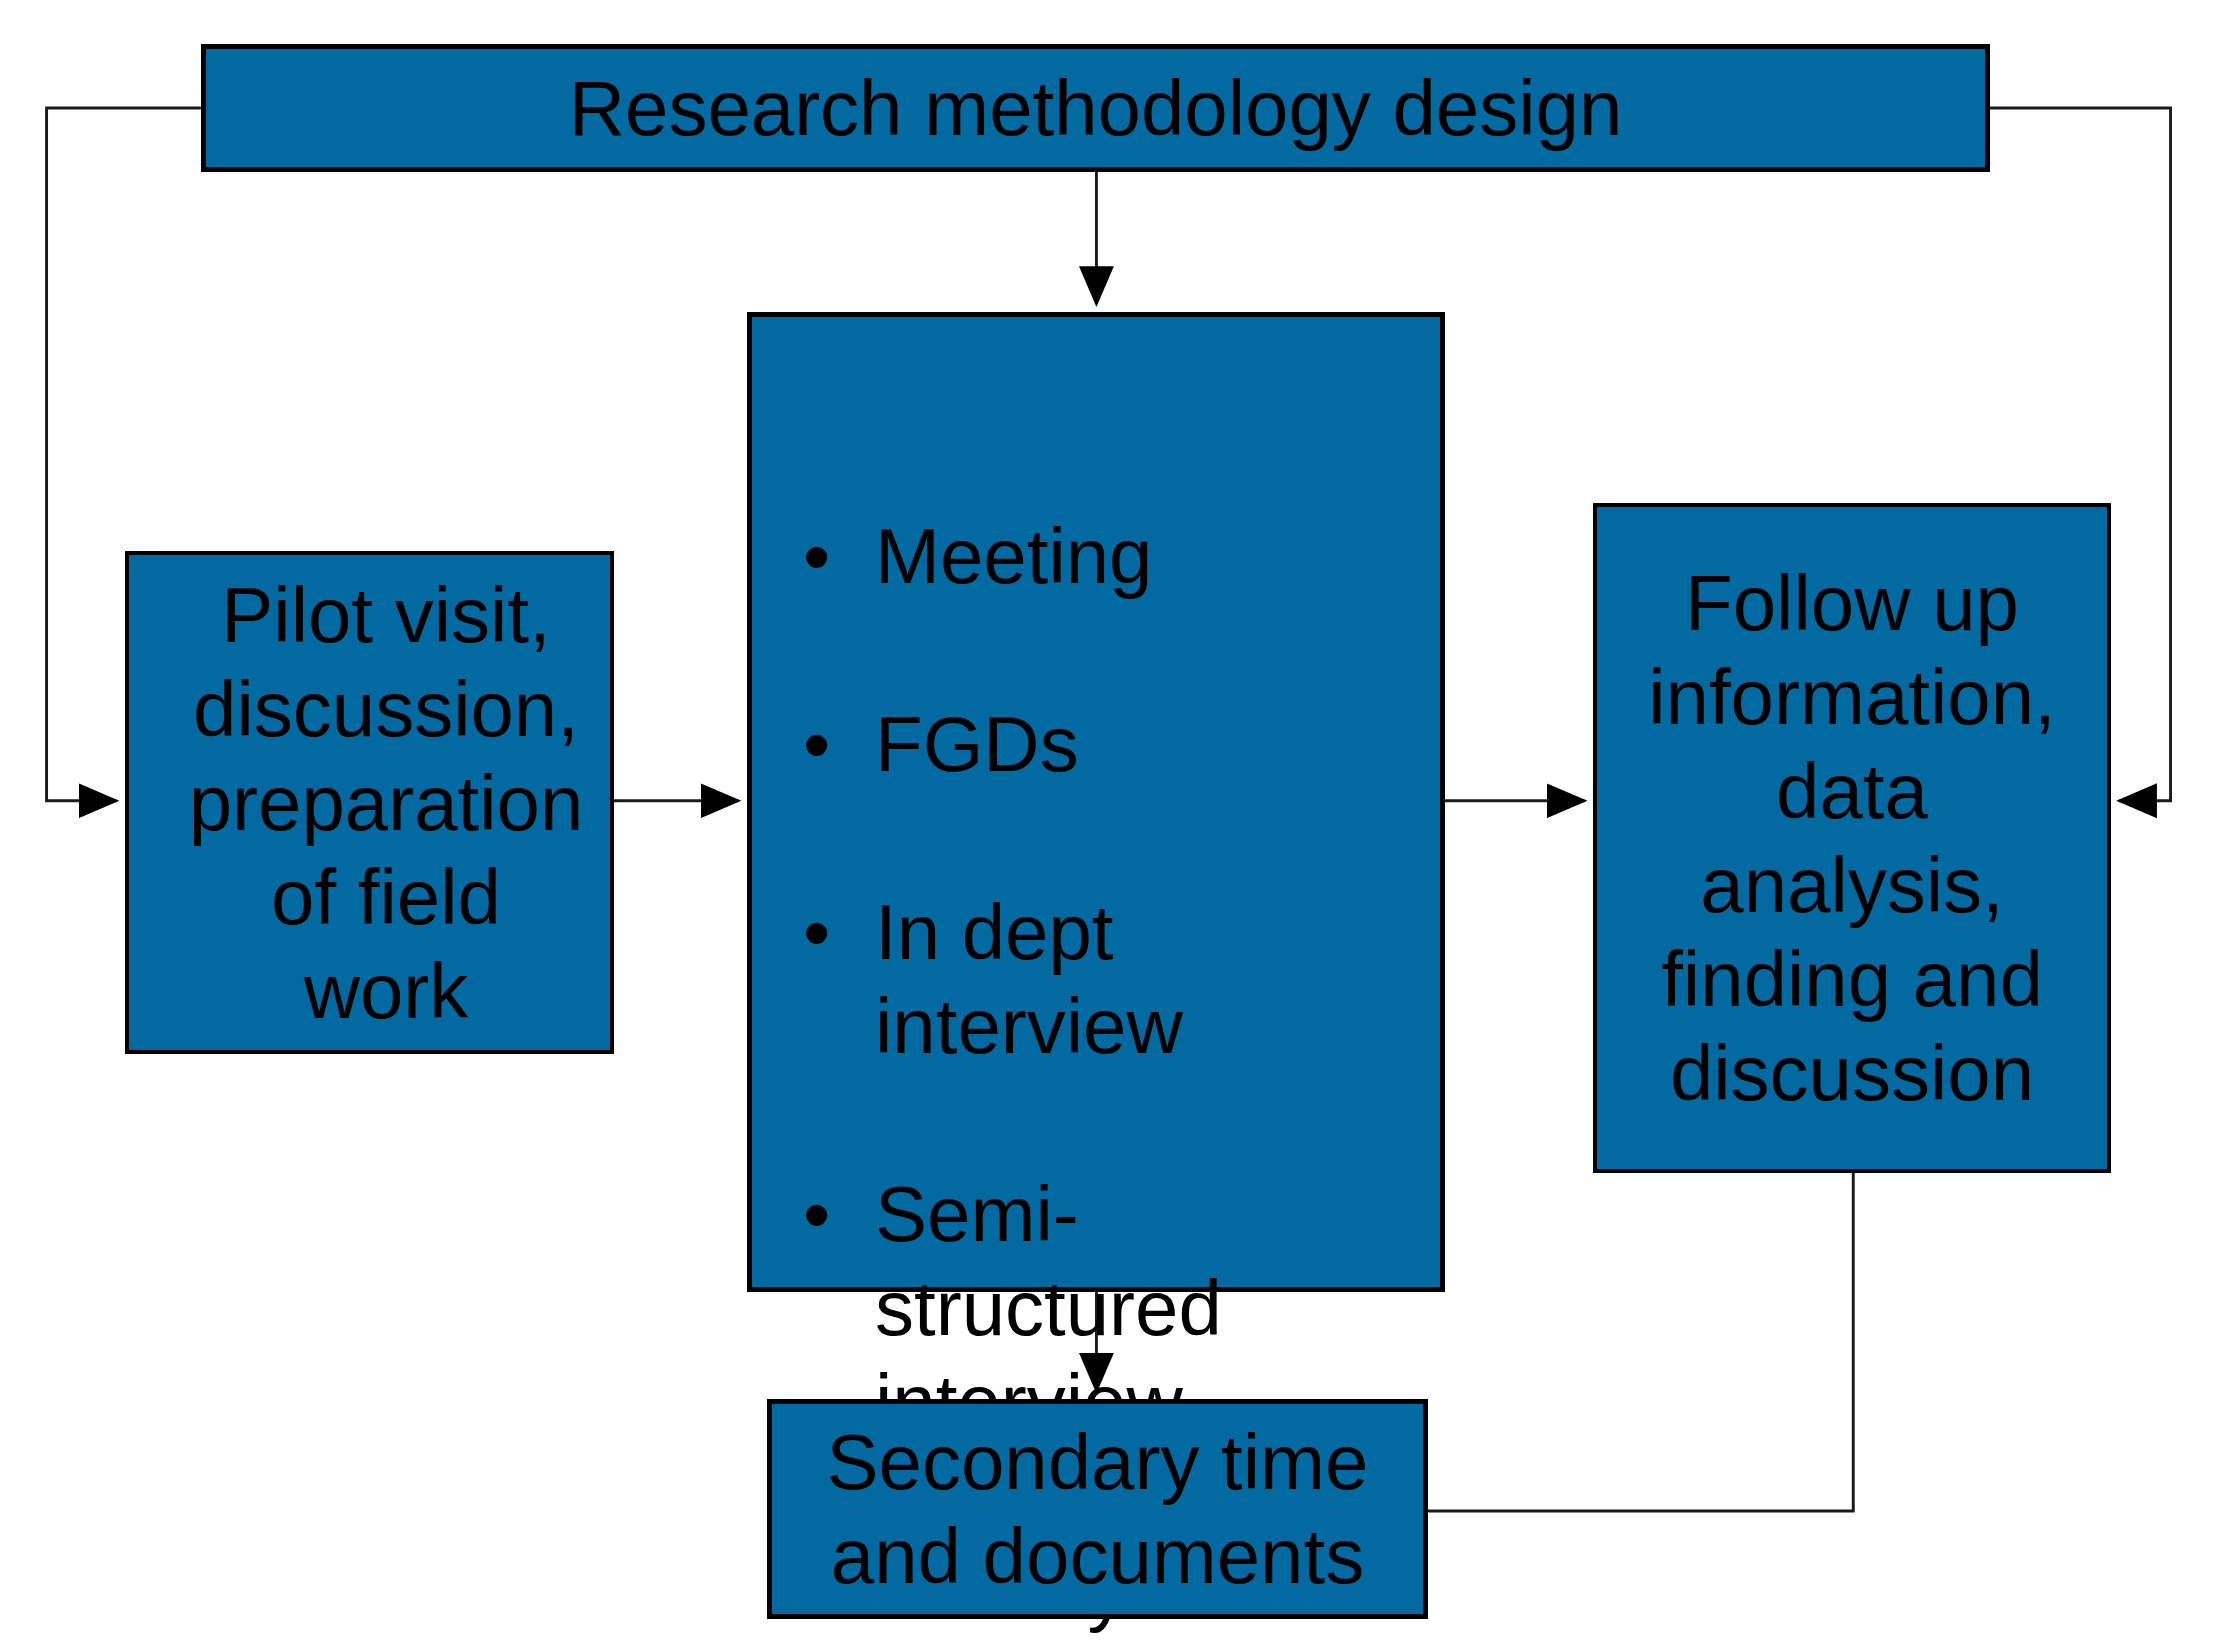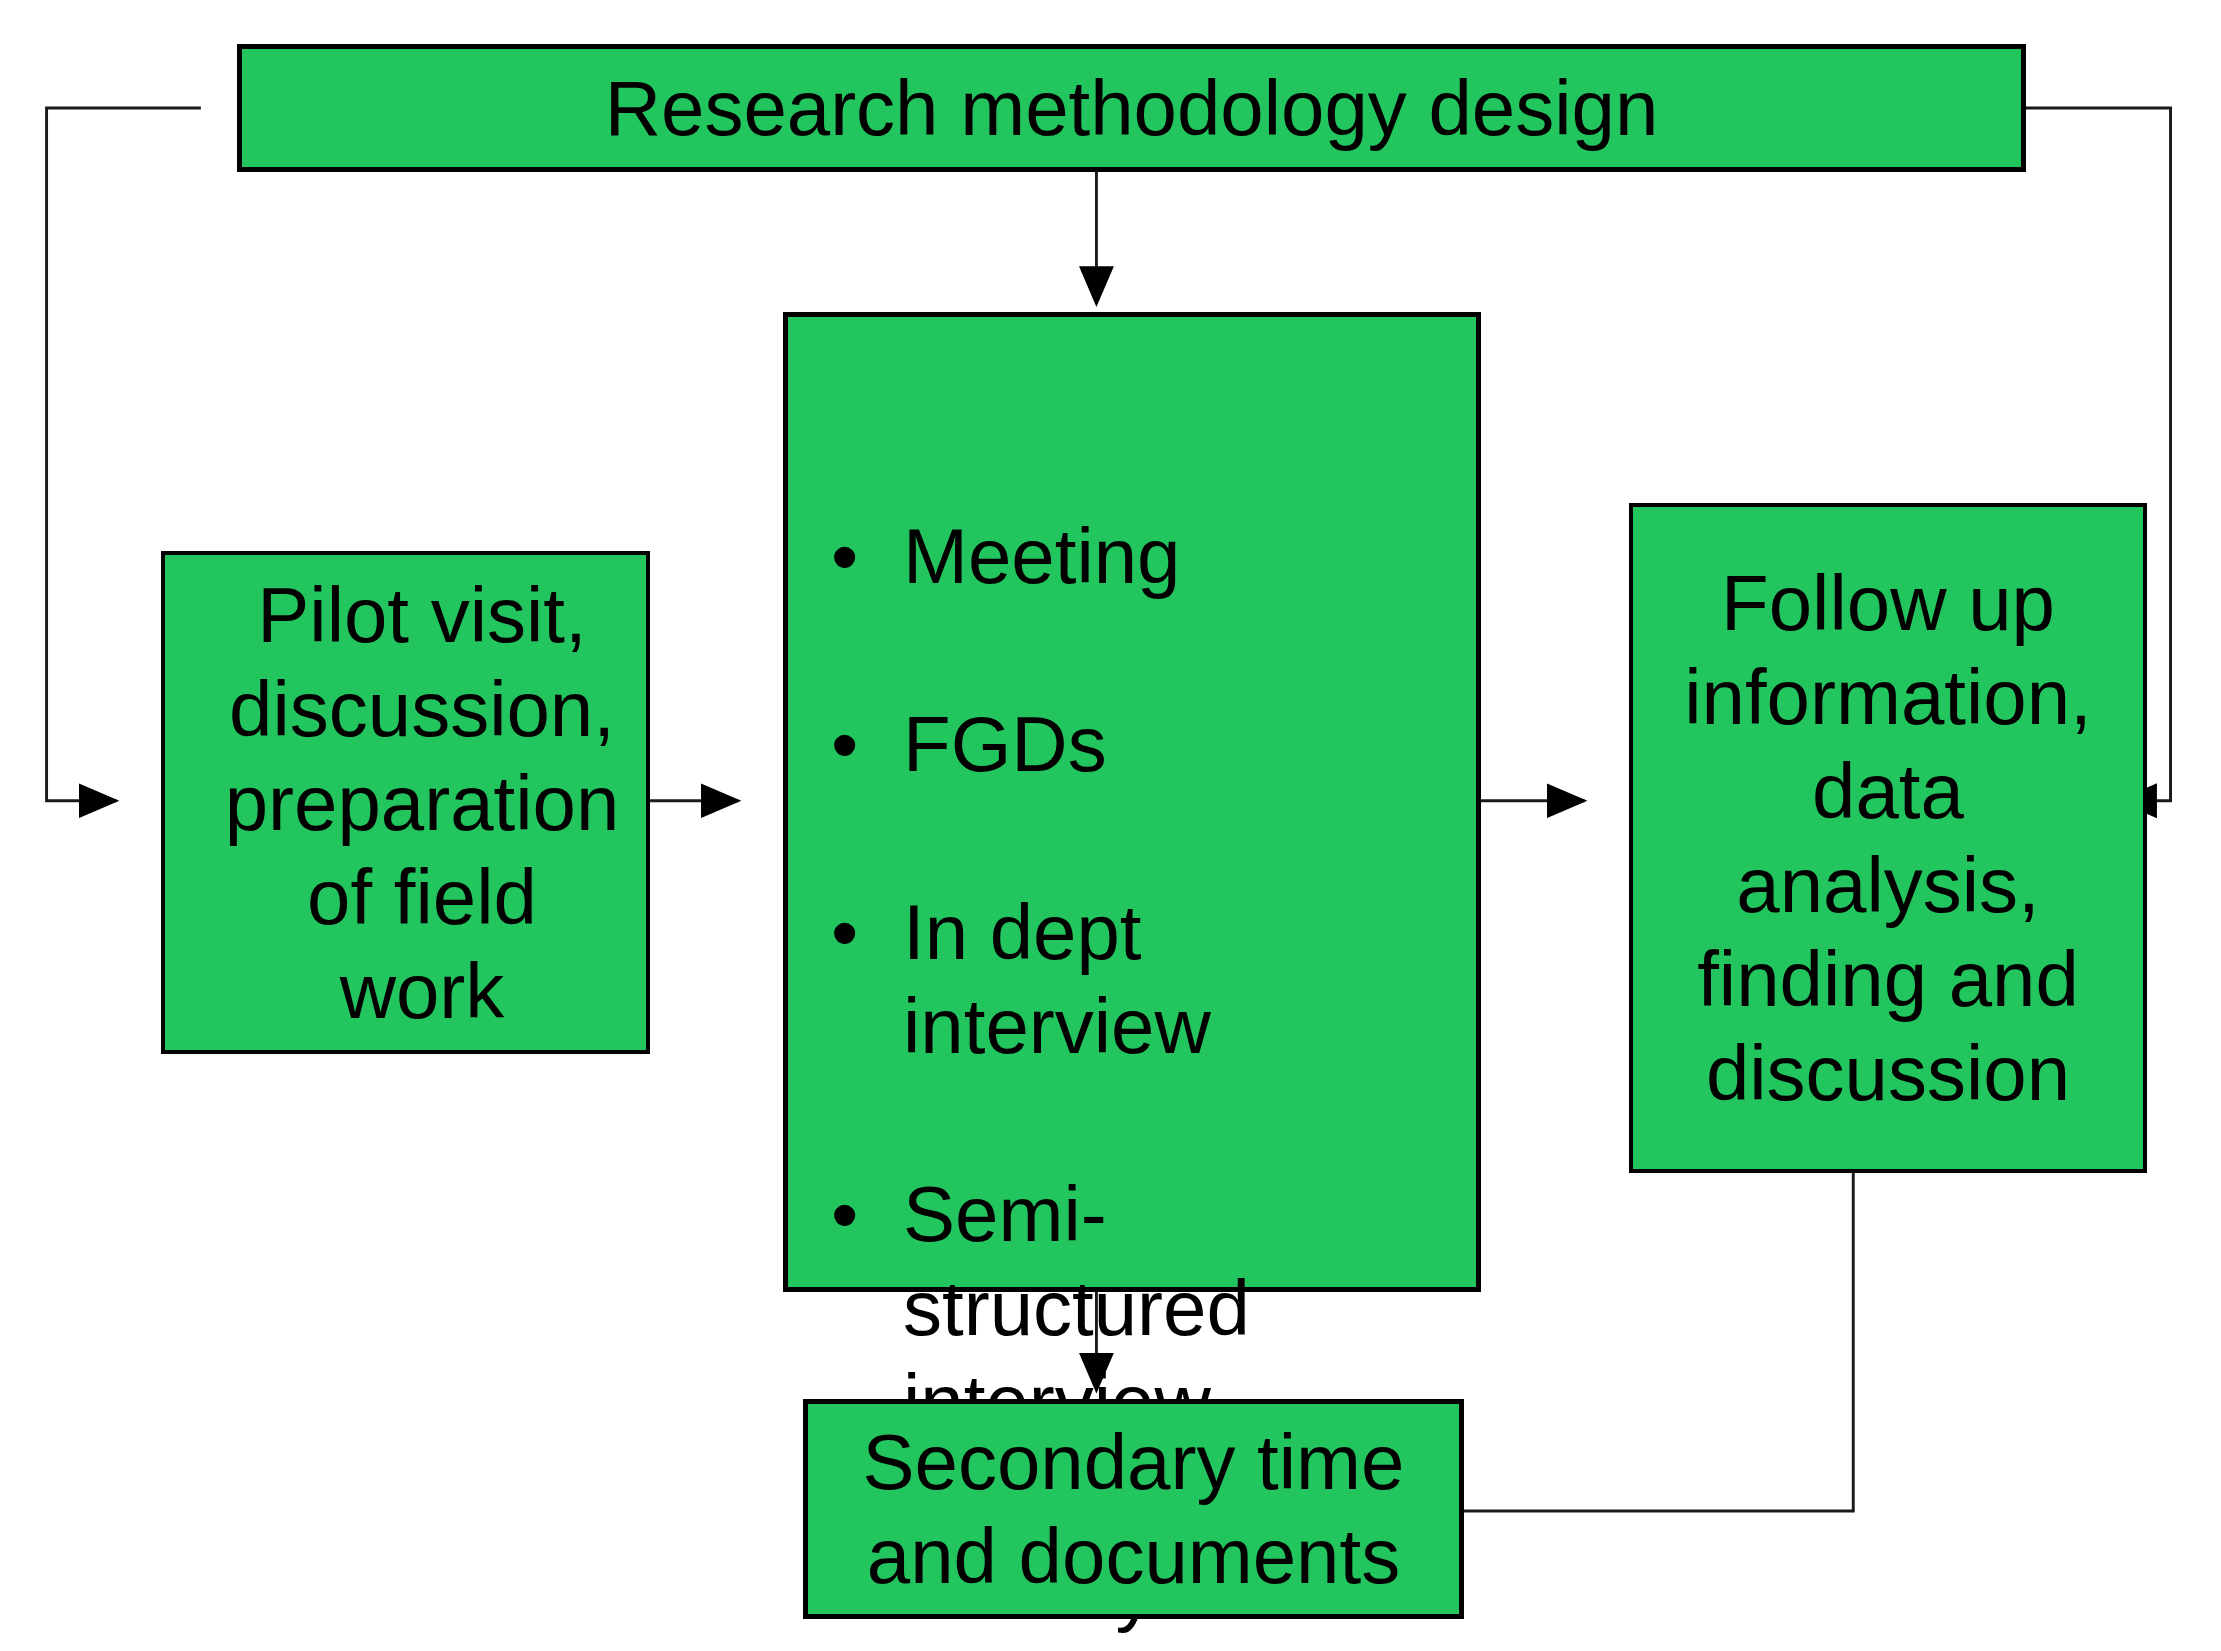--- a/index.html
+++ b/index.html
@@ -7,37 +7,36 @@
     position: relative;
     width: 2221px;
     height: 1652px;
     background: #ffffff;
     font-family: "Liberation Sans", sans-serif;
     color: #000000;
     overflow: hidden;
   }
   .box {
     position: absolute;
-    background: #22c55e;
+    background: #0369a1;
     border: 4.9px solid #000000;
     box-sizing: border-box;
     display: flex;
     align-items: center;
     justify-content: center;
     text-align: center;
     font-size: 78px;
     line-height: 94px;
     white-space: pre-line;
     z-index: 2;
-    margin-left: 36px;
   }
   #title-box     { left: 201px;  top: 44px;   width: 1789px; height: 128px; border-width: 5.8px; }
   #pilot-box     { left: 125px;  top: 551px;  width: 489px;  height: 503px; padding-left: 33px; }
   #methods-box   { left: 747px;  top: 312px;  width: 698px;  height: 980px; border-width: 5.8px;
-                   display: block; text-align: left; }
+                   display: block; text-align: left; padding-left: 8px; }
   #followup-box  { left: 1593px; top: 503px;  width: 518px;  height: 670px; }
   #secondary-box { left: 767px;  top: 1399px; width: 661px;  height: 220px; border-width: 5.8px; }
 
   #methods-box ul {
     margin: 0;
     padding: 3.9px 15.5px 0 43px;
     list-style: none;
   }
   #methods-box li {
     position: relative;

